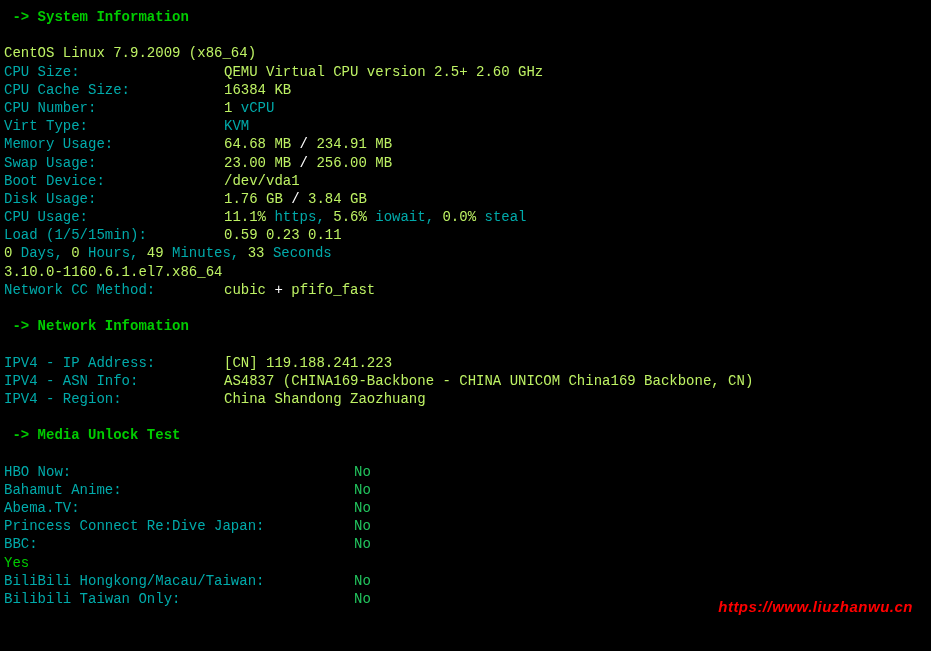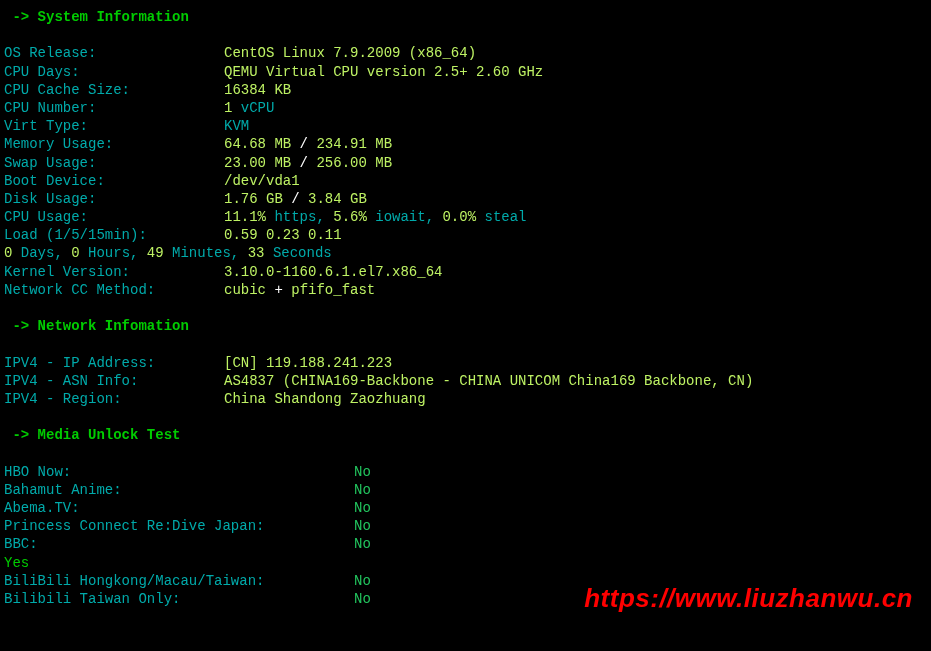--- a/index.html
+++ b/index.html
@@ -40,21 +40,21 @@
       color: #00cc00;
     }
     .red {
       color: #22c55e;
     }
     .watermark {
       position: absolute;
       bottom: 35px;
       right: 18px;
       color: #ff0000;
-      font-size: 26px;
+      font-size: 15px;
       font-weight: bold;
       font-style: italic;
       font-family: 'Comic Sans MS', cursive, sans-serif;
       letter-spacing: 0.5px;
     }
     .row {
       display: flex;
     }
     .col-label {
       width: 220px;
@@ -65,26 +65,25 @@
       min-width: 350px;
     }
   </style>
 </head>
 <body>
 
 <div class="line header"> -&gt; System Information</div>
 <div class="line">&nbsp;</div>
 
 <div class="row">
-  <span class="col-label cyan"> OS Release:</span>
   <span class="yellow">CentOS Linux 7.9.2009 (x86_64)</span>
 </div>
 
 <div class="row">
-  <span class="col-label cyan"> CPU Days:</span>
+  <span class="col-label cyan"> CPU Size:</span>
   <span class="yellow">QEMU Virtual CPU version 2.5+  2.60 GHz</span>
 </div>
 
 <div class="row">
   <span class="col-label cyan"> CPU Cache Size:</span>
   <span class="yellow">16384 KB</span>
 </div>
 
 <div class="row">
   <span class="col-label cyan"> CPU Number:</span>
@@ -124,21 +123,20 @@
 <div class="row">
   <span class="col-label cyan"> Load (1/5/15min):</span>
   <span class="yellow">0.59 0.23 0.11</span>
 </div>
 
 <div class="row">
   <span><span class="yellow">0</span><span class="cyan"> Days, </span><span class="yellow">0</span><span class="cyan"> Hours, </span><span class="yellow">49</span><span class="cyan"> Minutes, </span><span class="yellow">33</span><span class="cyan"> Seconds</span></span>
 </div>
 
 <div class="row">
-  <span class="col-label cyan"> Kernel Version:</span>
   <span class="yellow">3.10.0-1160.6.1.el7.x86_64</span>
 </div>
 
 <div class="row">
   <span class="col-label cyan"> Network CC Method:</span>
   <span><span class="yellow">cubic</span><span class="white"> + </span><span class="yellow">pfifo_fast</span></span>
 </div>
 
 <div class="line">&nbsp;</div>
 <div class="line header"> -&gt; Network Infomation</div>

